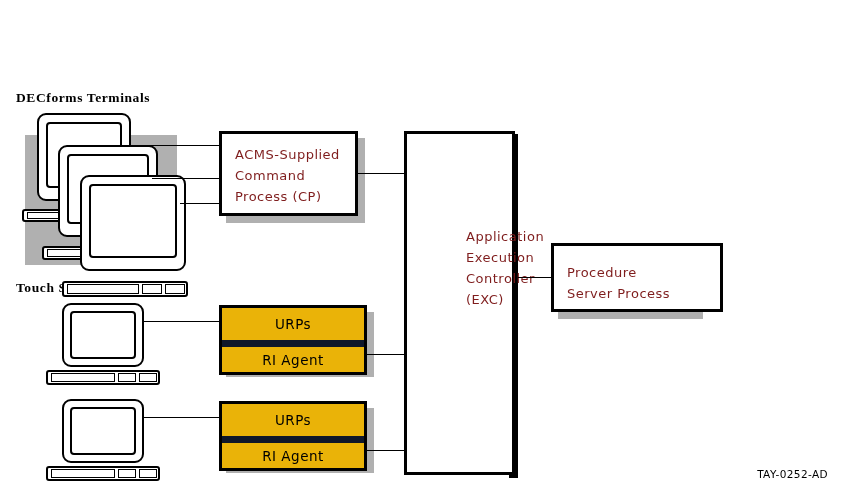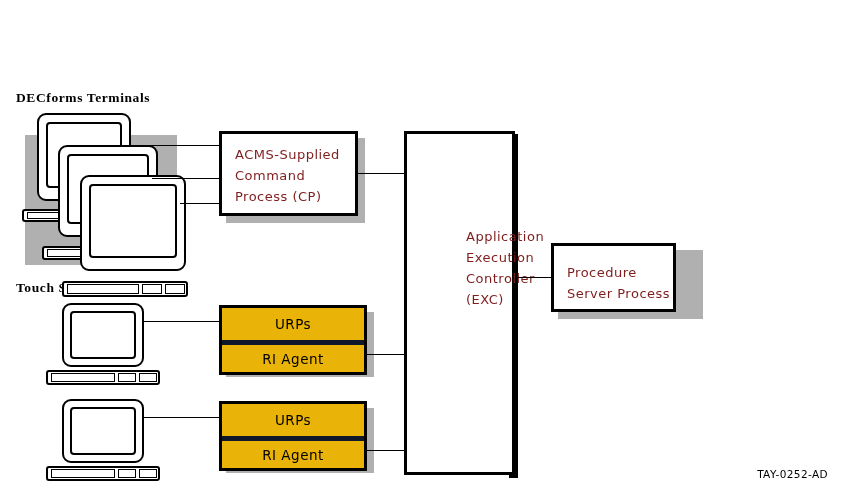--- a/index.html
+++ b/index.html
@@ -88,21 +88,21 @@
   }
   #box-exc-thick {
     position: absolute;
     left: 509px; top: 134px;
     width: 9px; height: 344px;
     background: #000000;
   }
   #box-exc .box-label { left: 11px; top: 92px; margin-left: 48px; }
 
   
-  #box-psp { left: 551px; top: 243px; width: 125px; height: 69px; }
+  #box-psp { left: 551px; top: 243px; width: 172px; height: 69px; }
   #box-psp .box-label { left: 13px; top: 16px; }
 
   
   .stack {
     position: absolute;
     width: 148px;
     background: #eab308;
     border: 3px solid #000000;
     box-sizing: border-box;
   }
@@ -111,21 +111,21 @@
     height: 32px;
     display: flex;
     align-items: center;
     justify-content: center;
     font-family: "DejaVu Sans", sans-serif;
     font-size: 13.5px;
     letter-spacing: 0.5px;
     color: #000000;
     box-sizing: border-box;
   }
-  .stack-cell.divider { border-top: 5px solid #0f172a; }
+  .stack-cell.divider { border-top: 7px solid #0f172a; }
 
   #stack-1 { left: 219px; top: 305px; }
   #stack-2 { left: 219px; top: 401px; }
 
   
   .hline {
     position: absolute;
     height: 0;
     border-top: 1px solid #000000;
   }

